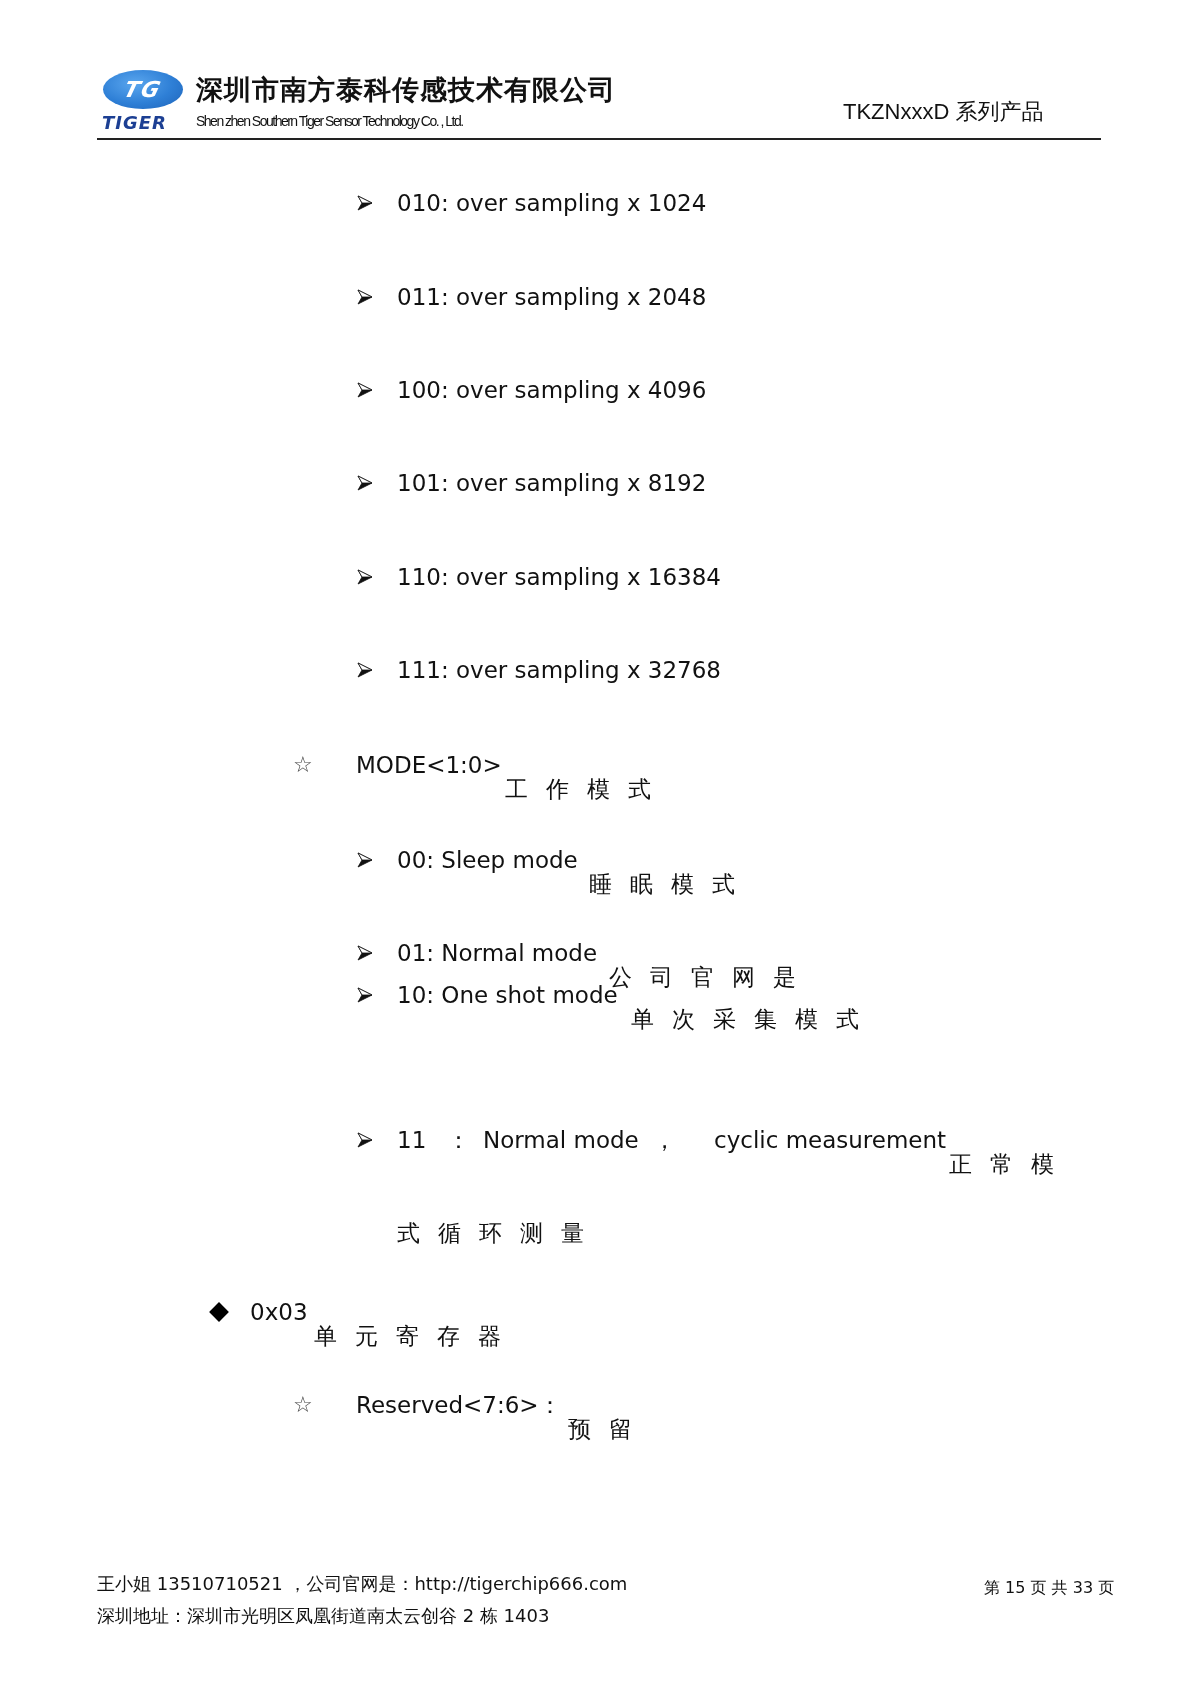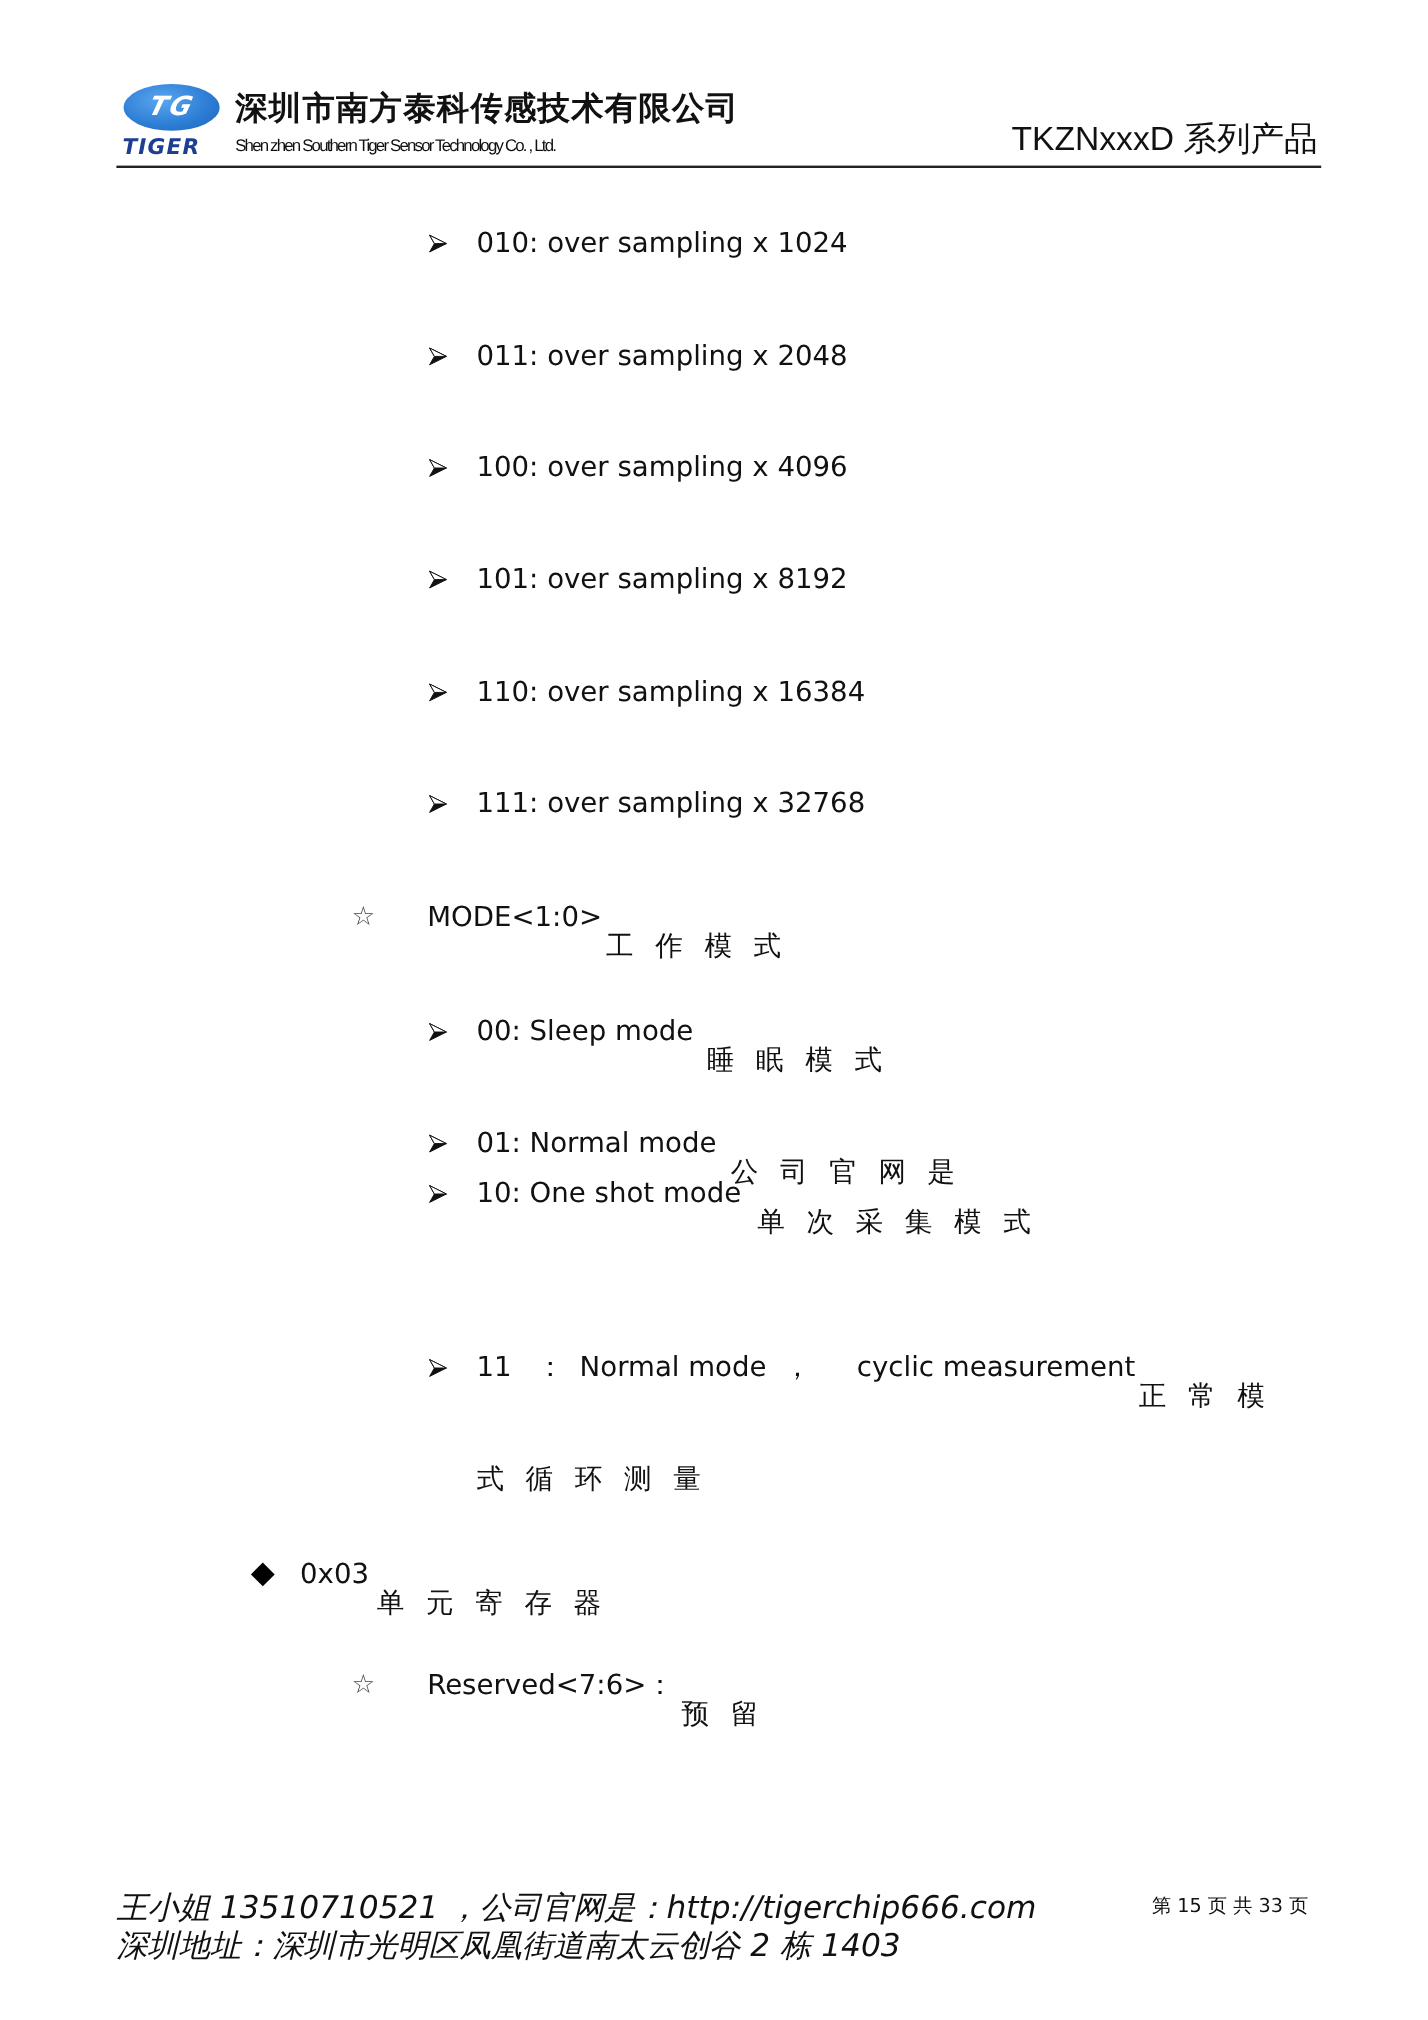--- a/index.html
+++ b/index.html
@@ -11,33 +11,33 @@
   .logo-ellipse { position: absolute; left: 103px; top: 70px; width: 80px; height: 39px;
                   border-radius: 50%; background: radial-gradient(ellipse at 40% 35%, #5aa6ee 0%, #2e7fd6 55%, #1d62b8 100%); }
   .logo-tg { position: absolute; left: 0; right: 0; top: 7px; text-align: center; color: #fff;
              font-family: "DejaVu Sans", sans-serif; font-weight: bold; font-style: italic;
              font-size: 22px; letter-spacing: 2px; transform: skewX(-15deg); }
   .logo-word { left: 102px; top: 112px; font-size: 18px; font-weight: bold; font-style: italic;
                color: #1c3f93; letter-spacing: 1px; font-family: "DejaVu Sans", sans-serif; }
   .company-cn { left: 196px; top: 72px; font-size: 27px; font-weight: bold; color: #111; letter-spacing: 1px; }
   .company-en { left: 196px; top: 113px; font-size: 14px; color: #111; letter-spacing: -1.5px;
                 font-family: "Liberation Sans", sans-serif; }
-  .series { left: 843px; top: 97px; font-size: 28px; color: #111; font-family: "Liberation Sans", sans-serif; }
+  .series { left: 843px; top: 97px; font-size: 22px; color: #111; font-family: "Liberation Sans", sans-serif; }
   .rule { position: absolute; left: 97px; top: 138px; width: 1004px; height: 2px; background: #222; }
 
   
   .line { position: absolute; font-size: 23px; line-height: 30px; height: 30px; white-space: nowrap; }
   .arrow { position: absolute; width: 16px; height: 30px; }
   .star { position: absolute; font-size: 22px; line-height: 30px; color: #444; }
   .diamond { position: absolute; width: 14px; height: 14px; background: #000; transform: rotate(45deg); }
   .cn-spaced { letter-spacing: 18px; margin-top: 24px; }
 
   
-  .footer-line { font-size: 26px; color: #111; font-style: italic; }
-  .page-num { font-size: 16px; color: #111; }
+  .footer-line { font-size: 18px; color: #111; }
+  .page-num { font-size: 16px; color: #111; margin-left: 24px; }
 </style>
 </head>
 <body>
 
 <div>
   <div class="logo-ellipse">
     <div class="logo-tg">TG</div>
   </div>
   <div class="abs logo-word">TIGER</div>
   <div class="abs company-cn">深圳市南方泰科传感技术有限公司</div>

